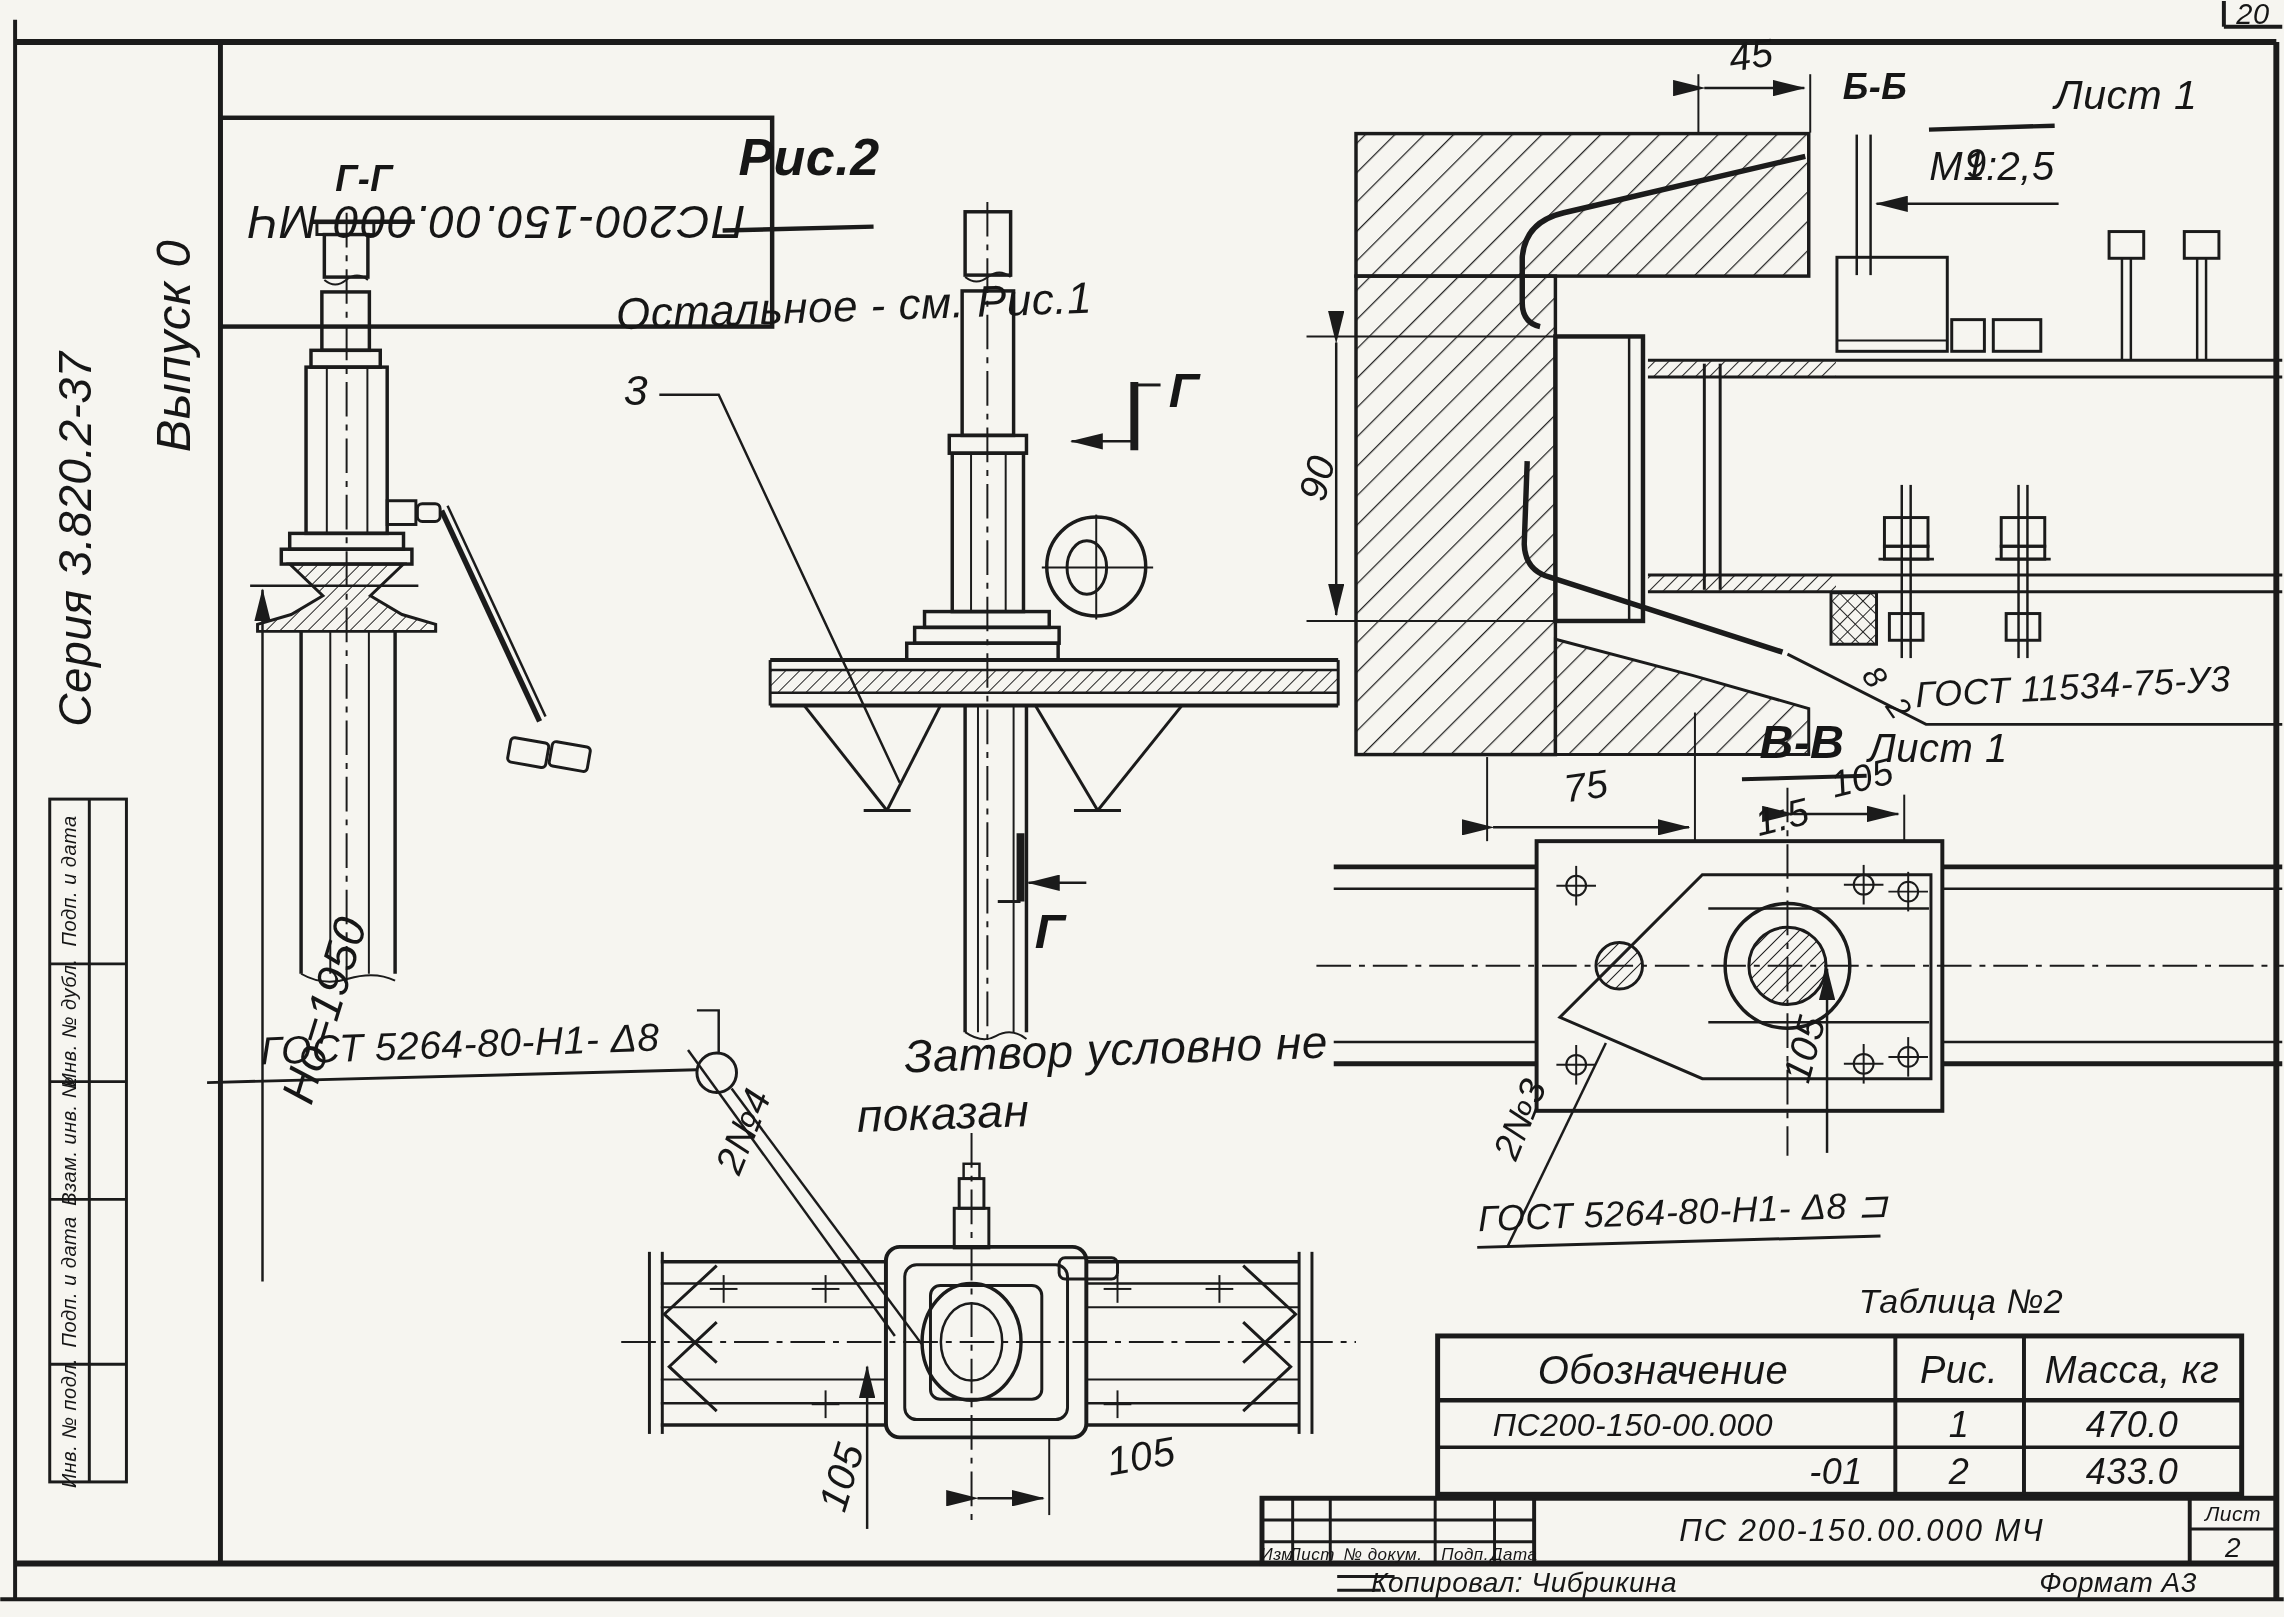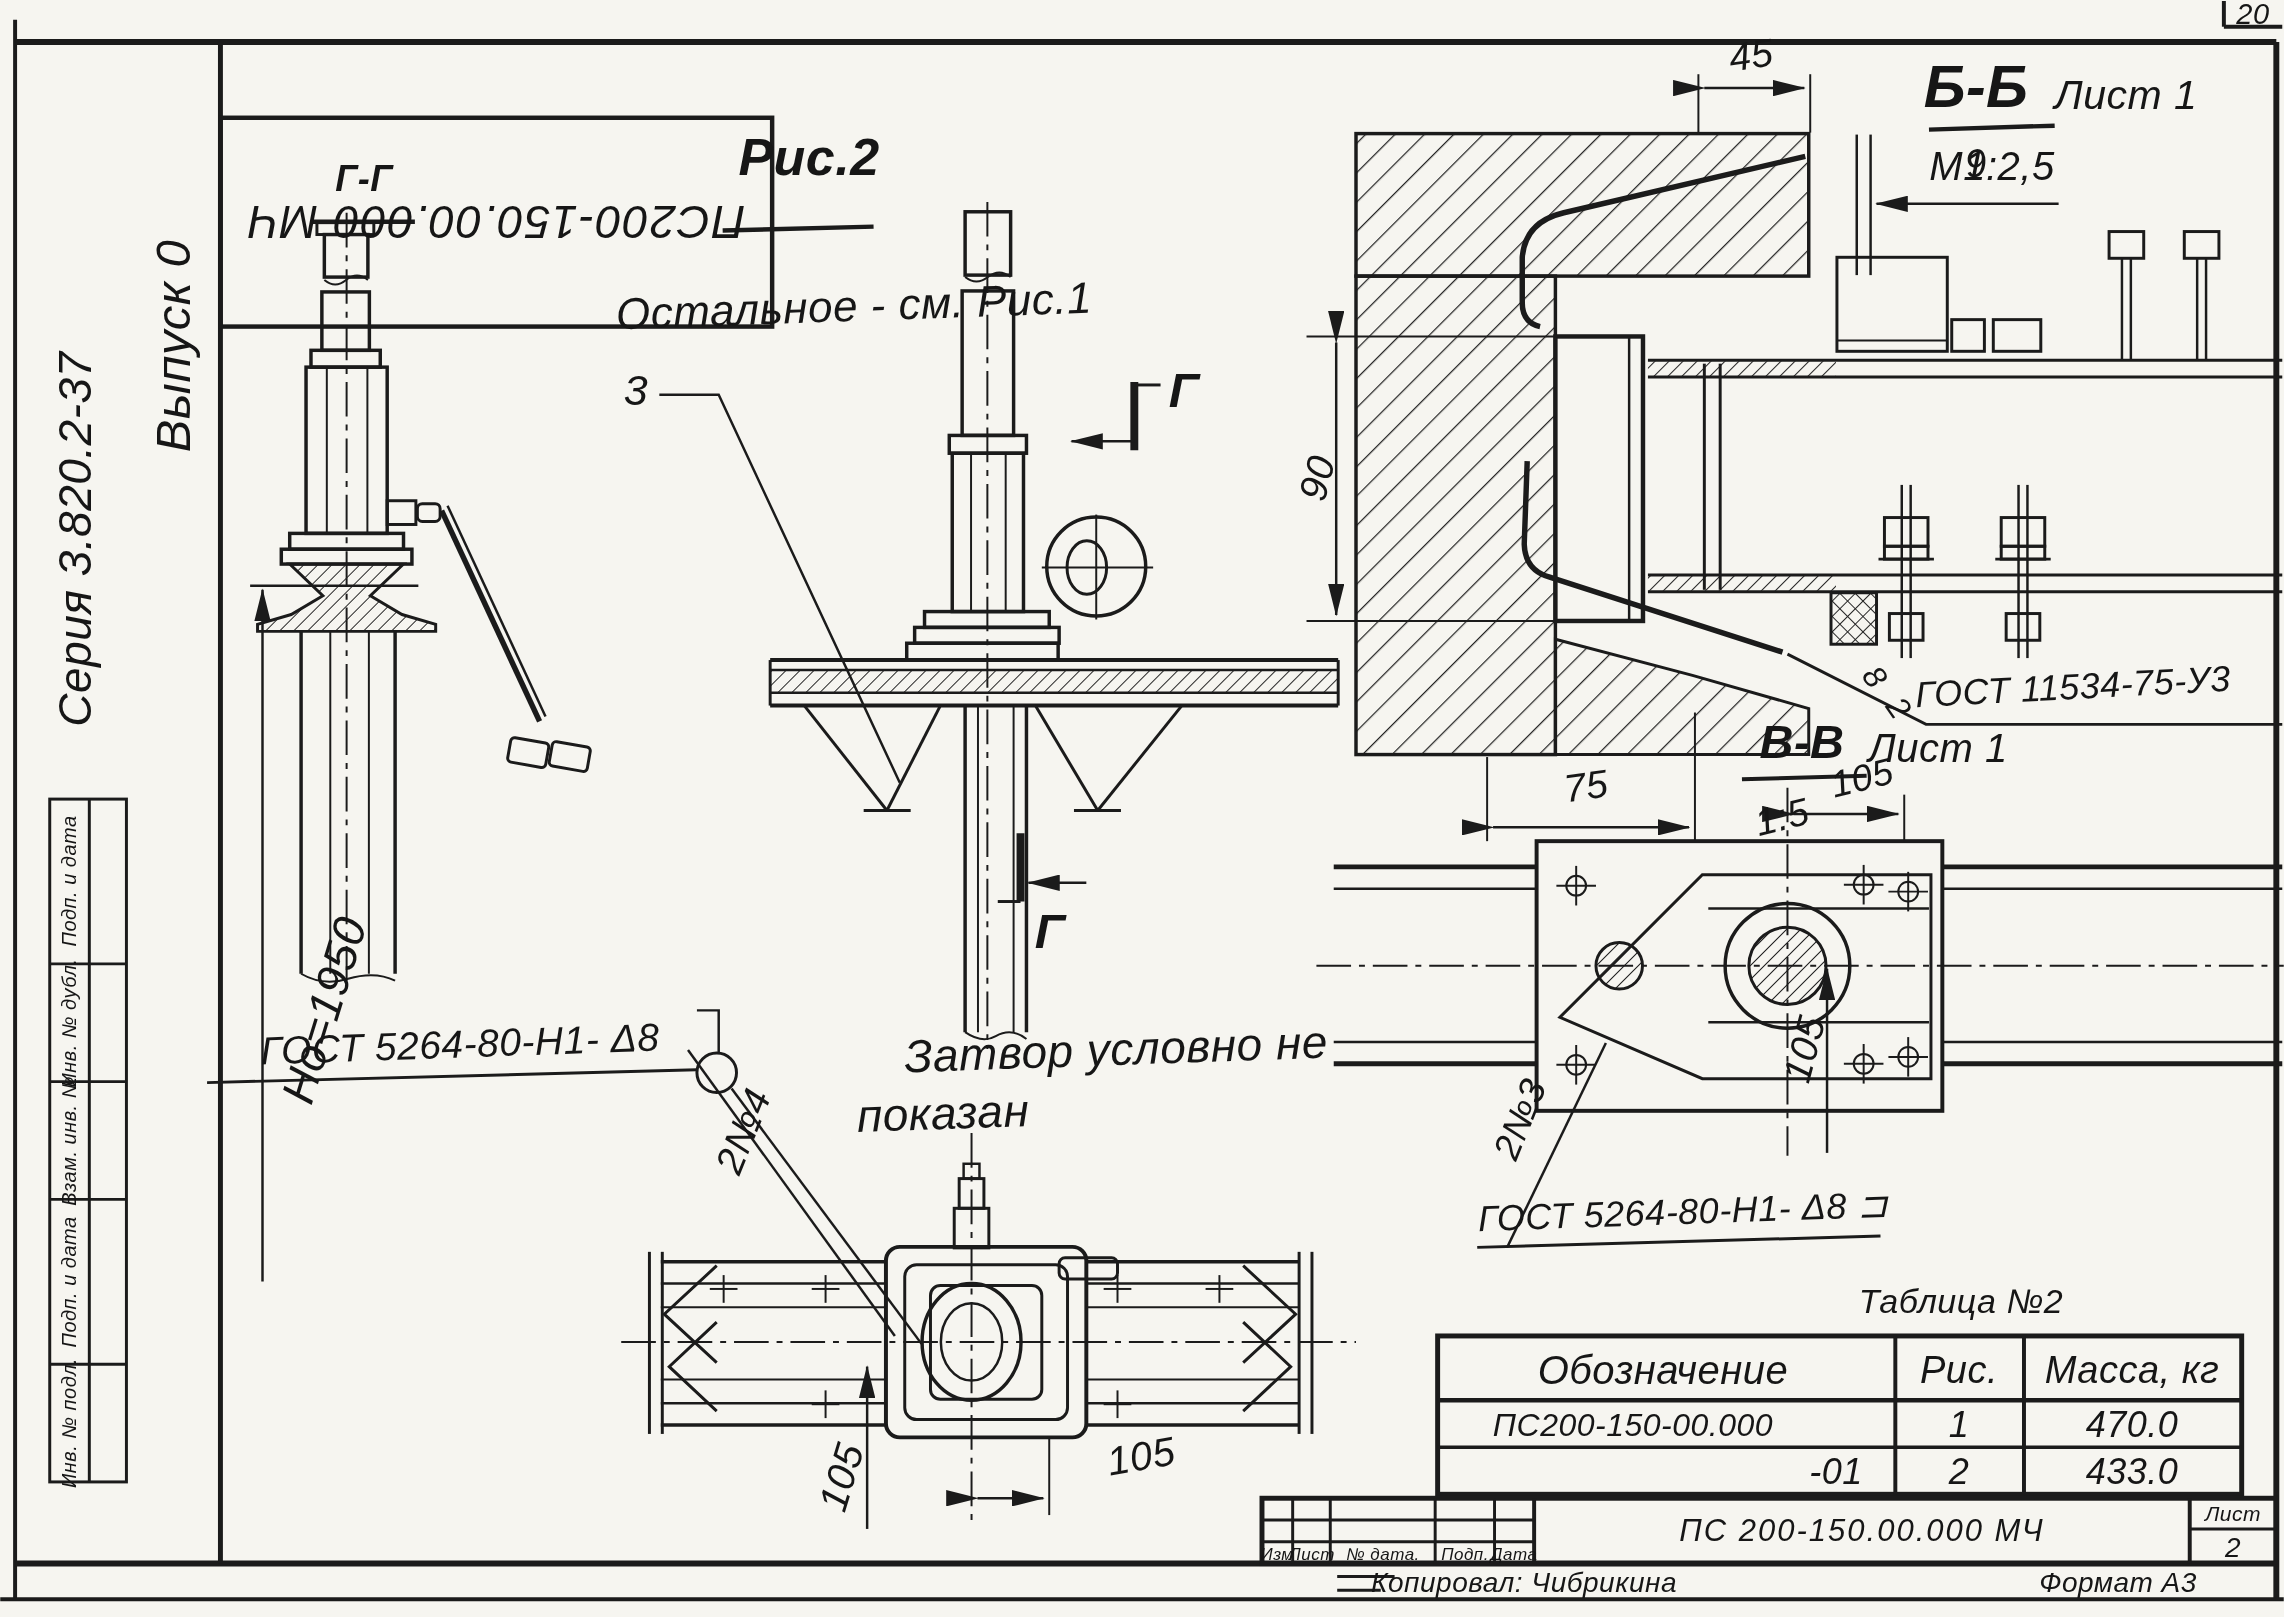--- a/index.html
+++ b/index.html
@@ -363,21 +363,21 @@
 <div class="t" style="left:636px;top:390px;font-size:43px;">3</div>
 <div class="t" style="left:1184px;top:390px;font-size:49px;font-weight:bold;">Г</div>
 <div class="t" style="left:1050px;top:931px;font-size:49px;font-weight:bold;">Г</div>
 
 <div class="t" style="left:1116px;top:1049px;font-size:46px;transform:translate(-50%,-50%) rotate(-2deg);">Затвор условно не</div>
 <div class="t" style="left:943px;top:1113px;font-size:46px;transform:translate(-50%,-50%) rotate(-2deg);">показан</div>
 <div class="t" style="left:743px;top:1131px;font-size:39px;transform:translate(-50%,-50%) rotate(-68deg);">2№4</div>
 <div class="t" style="left:1141px;top:1456px;font-size:40px;transform:translate(-50%,-50%) rotate(-10deg);">105</div>
 <div class="t" style="left:841px;top:1477px;font-size:40px;transform:translate(-50%,-50%) rotate(-73deg);">105</div>
 
-<div class="t" style="left:1976px;top:87px;font-size:59px;font-weight:bold;">Б-Б</div>
+<div class="t" style="left:1875px;top:87px;font-size:36px;font-weight:bold;">Б-Б</div>
 <div class="t" style="left:1992px;top:166px;font-size:40px;">М1:2,5</div>
 <div class="t" style="left:2126px;top:95px;font-size:41px;">Лист 1</div>
 <div class="t" style="left:1751px;top:55px;font-size:39px;transform:translate(-50%,-50%) rotate(-8deg);">45</div>
 <div class="t" style="left:1976px;top:163px;font-size:39px;transform:translate(-50%,-50%) rotate(-8deg);">9</div>
 <div class="t" style="left:1317px;top:478px;font-size:39px;transform:translate(-50%,-50%) rotate(-75deg);">90</div>
 <div class="t" style="left:1586px;top:786px;font-size:39px;transform:translate(-50%,-50%) rotate(-8deg);">75</div>
 <div class="t" style="left:2073px;top:687px;font-size:36px;transform:translate(-50%,-50%) rotate(-3deg);">ГОСТ 11534-75-У3</div>
 <div class="t" style="left:1875px;top:677px;font-size:32px;transform:translate(-50%,-50%) rotate(55deg);">8</div>
 <div class="t" style="left:1899px;top:708px;font-size:32px;transform:translate(-50%,-50%) rotate(55deg);">2</div>
 
@@ -398,21 +398,21 @@
 <div class="t" style="left:1633px;top:1425px;font-size:32px;">ПС200-150-00.000</div>
 <div class="t" style="left:1959px;top:1425px;font-size:36px;">1</div>
 <div class="t" style="left:2132px;top:1425px;font-size:36px;">470.0</div>
 <div class="t" style="left:1836px;top:1472px;font-size:36px;">-01</div>
 <div class="t" style="left:1959px;top:1472px;font-size:36px;">2</div>
 <div class="t" style="left:2132px;top:1472px;font-size:36px;">433.0</div>
 
 <div class="t" style="left:1862px;top:1530px;font-size:31px;letter-spacing:2px;">ПС 200-150.00.000 МЧ</div>
 <div class="t" style="left:1277px;top:1554px;font-size:17px;">Изм</div>
 <div class="t" style="left:1312px;top:1554px;font-size:17px;">Лист</div>
-<div class="t" style="left:1383px;top:1554px;font-size:17px;">№ дата.</div>
+<div class="t" style="left:1383px;top:1554px;font-size:17px;">№ докум.</div>
 <div class="t" style="left:1465px;top:1554px;font-size:17px;">Подп.</div>
 <div class="t" style="left:1514px;top:1554px;font-size:17px;">Дата</div>
 <div class="t" style="left:2233px;top:1513px;font-size:21px;">Лист</div>
 <div class="t" style="left:2233px;top:1548px;font-size:28px;">2</div>
 
 <div class="t" style="left:1524px;top:1583px;font-size:28px;font-style:italic;">Копировал: Чибрикина</div>
 <div class="t" style="left:2118px;top:1583px;font-size:28px;">Формат А3</div>
 
 </div>
 

